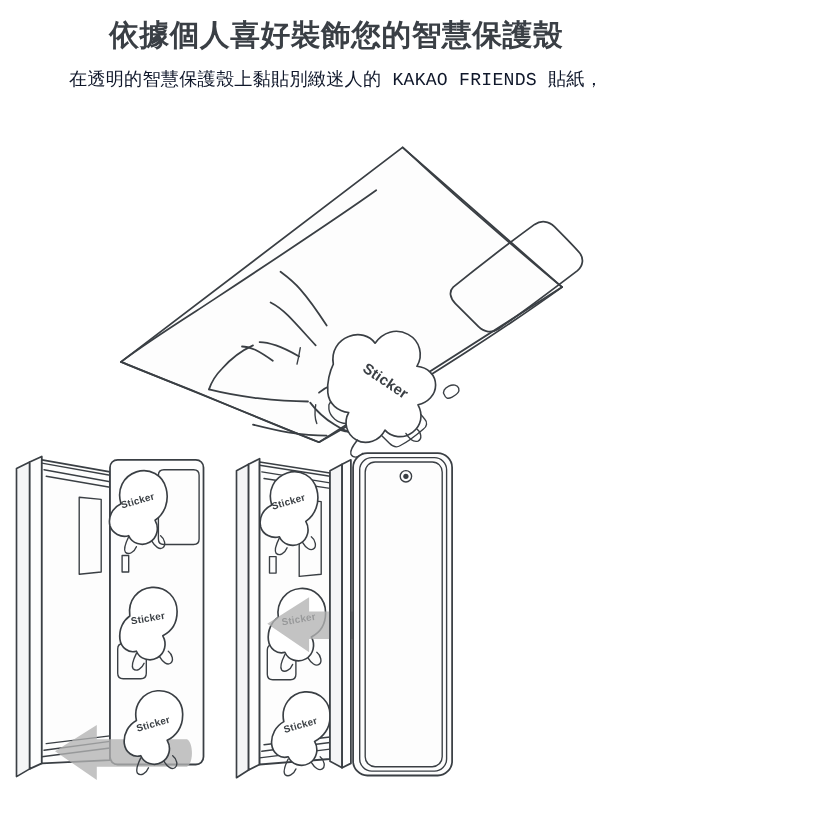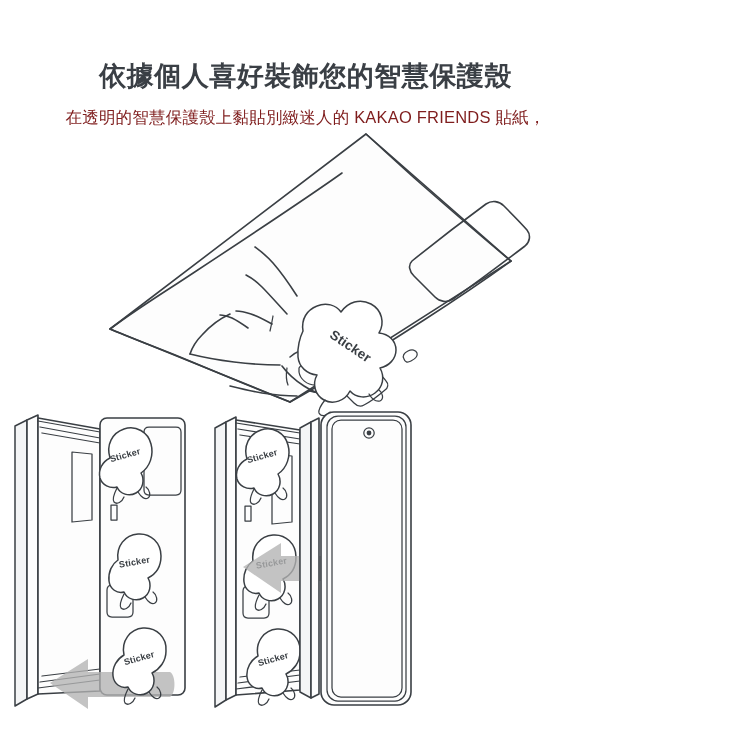--- a/index.html
+++ b/index.html
@@ -23,39 +23,39 @@
     background: #ffffff;
   }
 
   
   .text-block {
     position: absolute;
     top: 0;
     left: 0;
     width: 611px;
     text-align: center;
-    margin-top: 44px;
   }
   .headline {
     margin: 0;
     padding-top: 13px;
     font-size: 27px;
     line-height: 38px;
     font-weight: 700;
     letter-spacing: 0.5px;
     color: #3a3f45;
   }
   .subcopy {
     margin: 0;
     padding-top: 8px;
     font-size: 16.5px;
     line-height: 28px;
     font-weight: 400;
     letter-spacing: 0.2px;
-    color: #7f1d1d;
+    color: #0f172a;
+    font-family: Liberation Mono, monospace;
   }
   .subcopy .line { display: block; }
 
   
   .illustration {
     position: absolute;
     top: 128px;
     left: 0;
     width: 750px;
     height: 622px;

